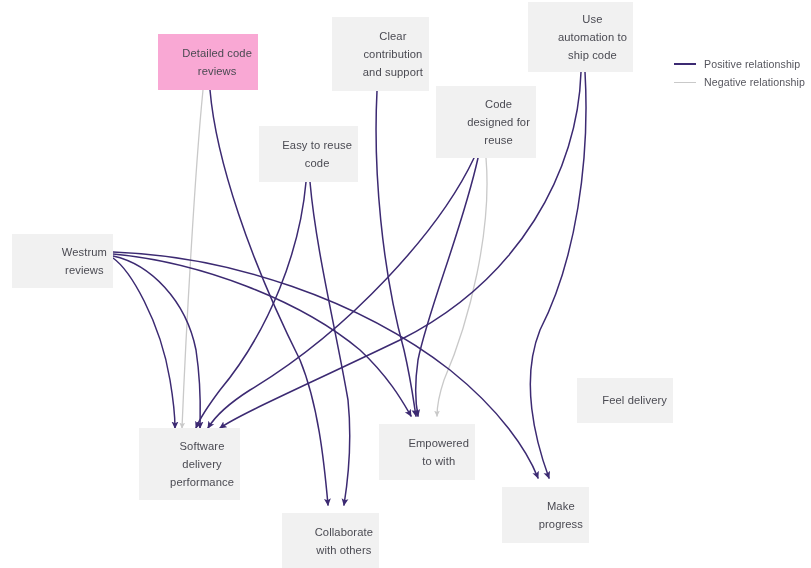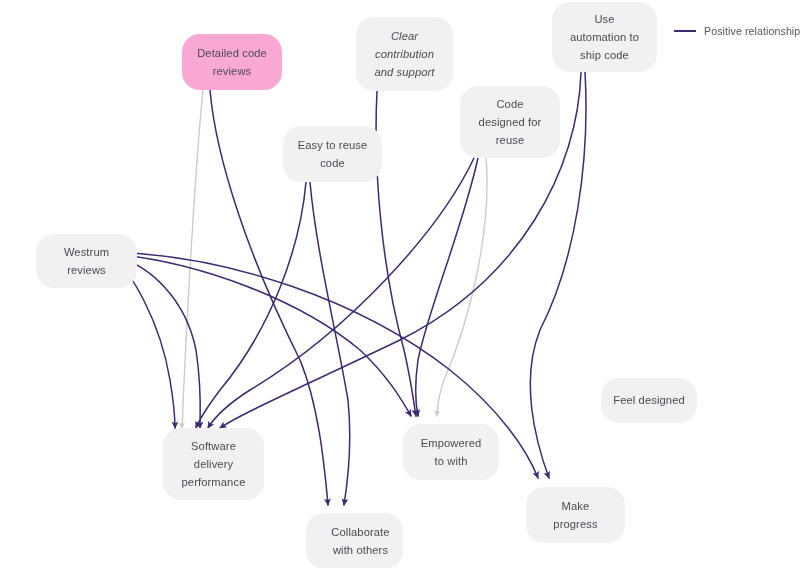--- a/index.html
+++ b/index.html
@@ -22,41 +22,41 @@
     position: absolute;
     left: 0;
     top: 0;
     width: 811px;
     height: 568px;
     pointer-events: none;
   }
   .node {
     position: absolute;
     background: #f1f1f1;
-    border-radius: 18px;
+    border-radius: 0;
     display: flex;
     align-items: center;
-    justify-content: center;
+    justify-content: flex-end;
     text-align: center;
     color: #4a4a52;
     font-size: 11.2px;
     line-height: 1.62;
     letter-spacing: 0.1px;
     box-sizing: border-box;
     padding: 4px 6px;
     z-index: 5;
-    margin-left: 24px;
   }
   .node-label {
     display: block;
     white-space: pre-line;
   }
   #legend {
     position: absolute;
     z-index: 6;
+    margin-top: 33px;
   }
   .legend-row {
     display: flex;
     align-items: center;
     height: 18px;
   }
   .legend-swatch {
     width: 22px;
     height: 0;
     border-top-width: 2.4px;
@@ -104,21 +104,21 @@
         <path d="M 113 252 C 230 256 360 300 450 370 C 500 410 527 450 538 478" fill="none" stroke="#3c2a72" stroke-width="1.5" stroke-linecap="round" marker-end="url(#arrow-pos)"></path>
         <path d="M 585 72 C 590 160 576 260 540 330 C 520 380 535 440 549 478" fill="none" stroke="#3c2a72" stroke-width="1.5" stroke-linecap="round" marker-end="url(#arrow-pos)"></path>
       </g>
   </svg>
 
   <div id="nodes-group">
       <div class="node" style="left: 158px; top: 34px; width: 100px; height: 56px; background: #f9a8d4; color: rgb(74, 74, 82);">
         <span class="node-label">Detailed code
 reviews</span>
       </div>
-      <div class="node" style="left: 332px; top: 17px; width: 97px; height: 74px; background: rgb(241, 241, 241); color: rgb(74, 74, 82); font-style: italic;">
+      <div class="node" style="left: 332px; top: 17px; width: 97px; height: 74px; background: rgb(241, 241, 241); color: rgb(74, 74, 82);">
         <span class="node-label">Clear
 contribution
 and support</span>
       </div>
       <div class="node" style="left: 528px; top: 2px; width: 105px; height: 70px; background: rgb(241, 241, 241); color: rgb(74, 74, 82);">
         <span class="node-label">Use
 automation to
 ship code</span>
       </div>
       <div class="node" style="left: 436px; top: 86px; width: 100px; height: 72px; background: rgb(241, 241, 241); color: rgb(74, 74, 82);">
@@ -140,28 +140,32 @@
 performance</span>
       </div>
       <div class="node" style="left: 379px; top: 424px; width: 96px; height: 56px; background: rgb(241, 241, 241); color: rgb(74, 74, 82);">
         <span class="node-label">Empowered
 to with</span>
       </div>
       <div class="node" style="left: 282px; top: 513px; width: 97px; height: 56px; background: rgb(241, 241, 241); color: rgb(74, 74, 82); padding-left: 18px;">
         <span class="node-label">Collaborate
 with others</span>
       </div>
-      <div class="node" style="left: 502px; top: 487px; width: 99px; height: 56px; background: rgb(241, 241, 241); color: rgb(74, 74, 82);">
+      <div class="node" style="left: 502px; top: 487px; width: 87px; height: 56px; background: rgb(241, 241, 241); color: rgb(74, 74, 82);">
         <span class="node-label">Make
 progress</span>
       </div>
       <div class="node" style="left: 577px; top: 378px; width: 96px; height: 45px; background: rgb(241, 241, 241); color: rgb(74, 74, 82);">
-        <span class="node-label">Feel designed</span>
+        <span class="node-label">Feel delivery</span>
       </div>
     </div>
 
   <div id="legend" style="left:674px; top:22px;">
       <div class="legend-row">
         <span class="legend-swatch" style="border-top-color: rgb(60, 42, 114);"></span>
         <span class="legend-text">Positive relationship</span>
       </div>
+      <div class="legend-row">
+        <span class="legend-swatch neg" style="border-top-color: rgb(201, 201, 201);"></span>
+        <span class="legend-text">Negative relationship</span>
+      </div>
     </div>
 </div>
 
 </body></html>

